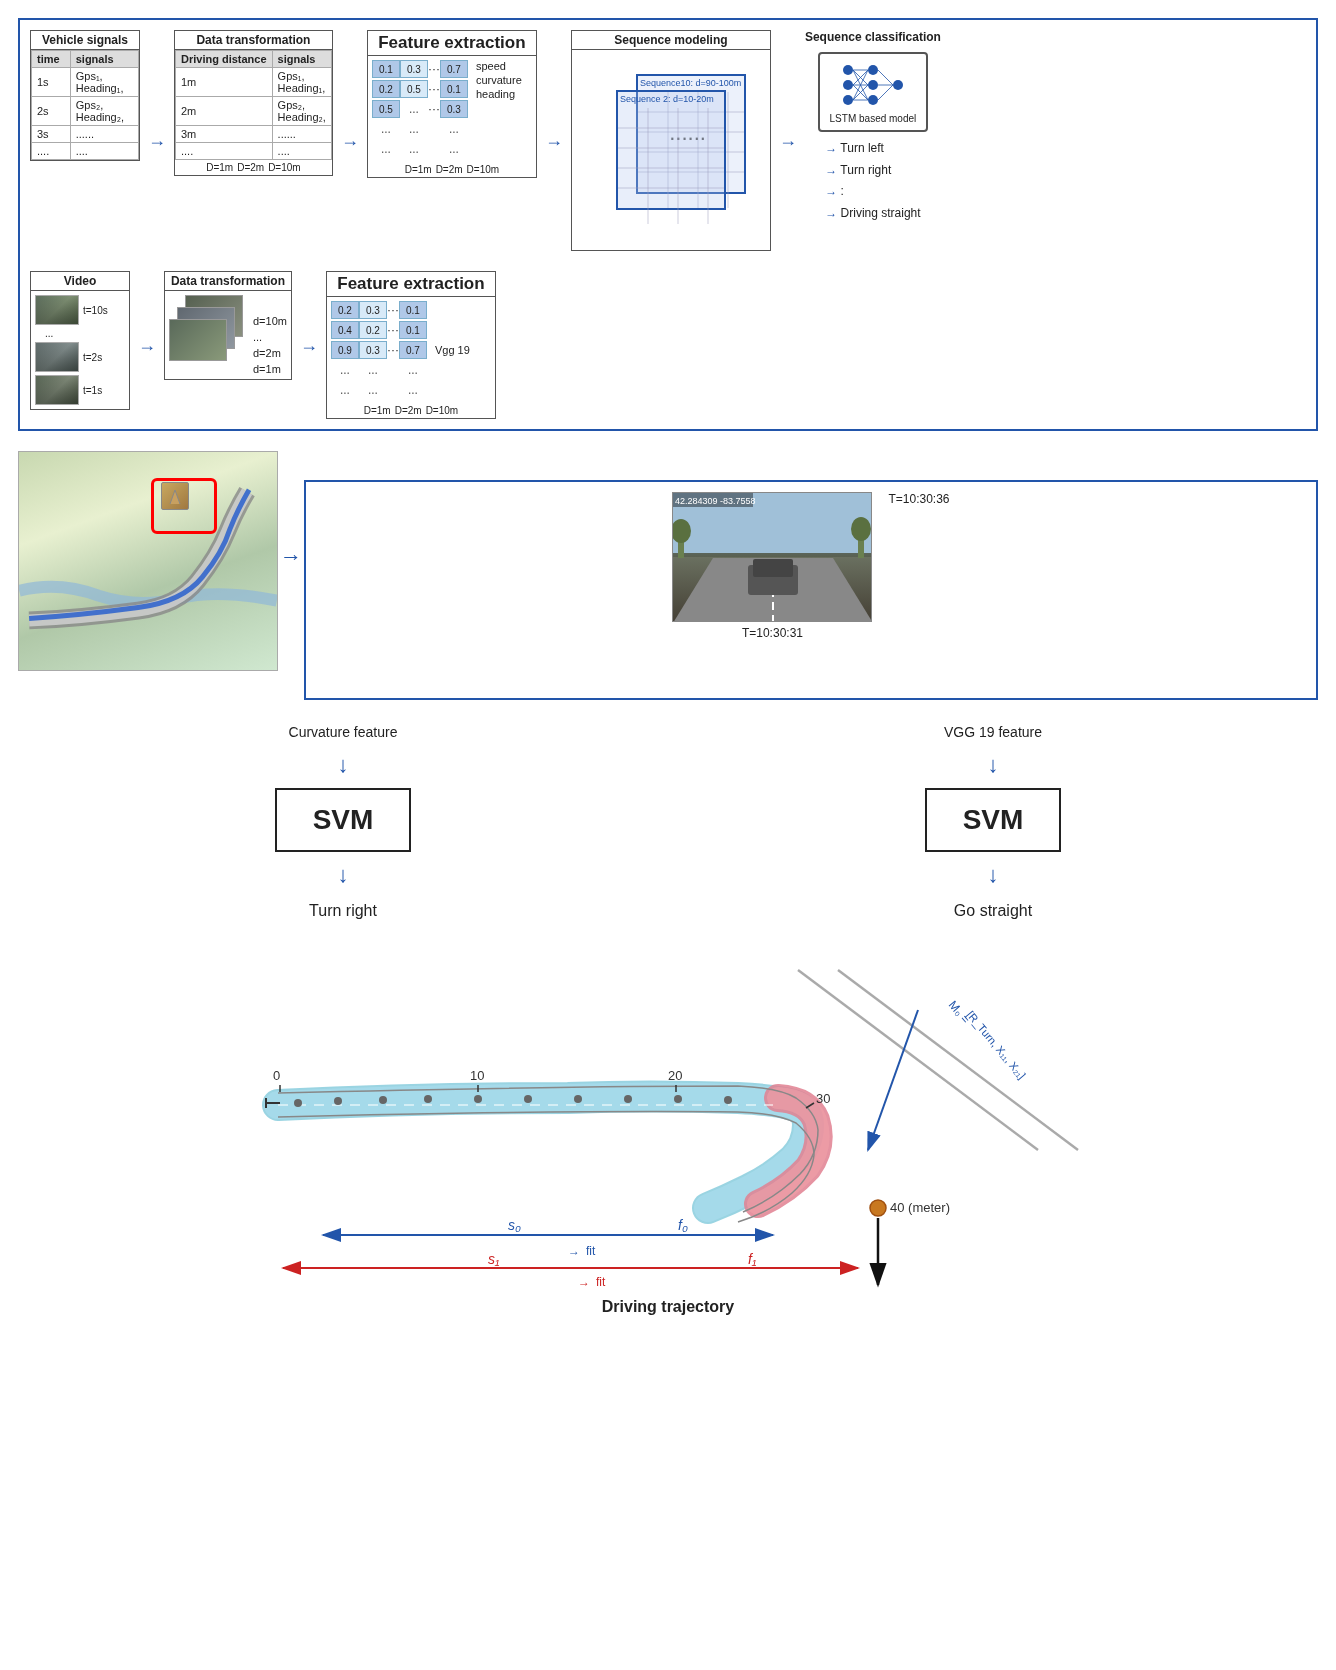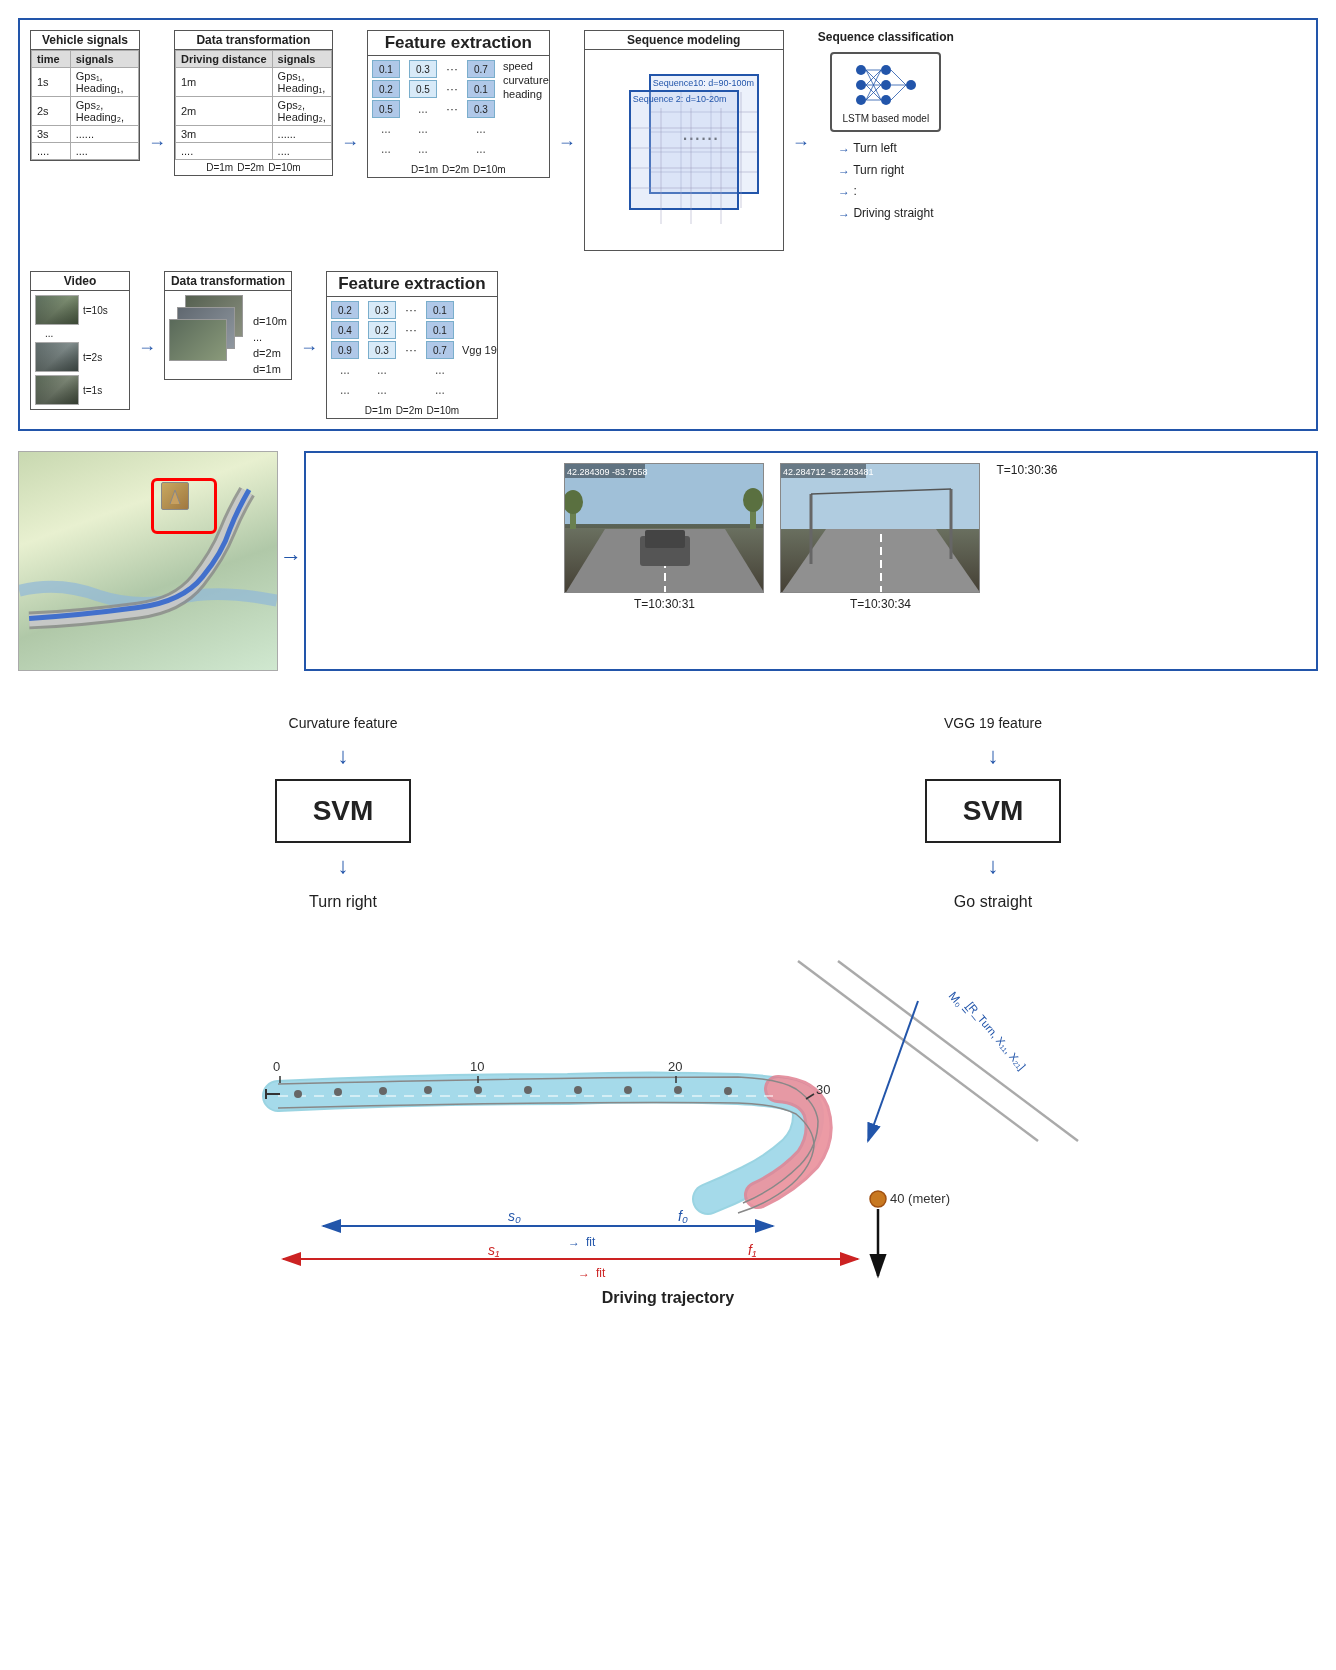--- a/index.html
+++ b/index.html
@@ -78,21 +78,21 @@
     }
     .feature-extraction .title {
       text-align: center;
       font-weight: bold;
       font-size: 17px;
       border-bottom: 1px solid #555;
       padding: 2px 4px;
     }
     .feat-grid {
       display: flex;
-      gap: 9px;
+      gap: 0;
       padding: 4px;
       position: relative;
     }
     .feat-col {
       display: flex;
       flex-direction: column;
       align-items: center;
       gap: 2px;
     }
     .feat-cell {
@@ -304,20 +304,21 @@
     }
 
     .dashcam-section {
       border: 2px solid #2255aa;
       flex: 1;
       padding: 10px;
       display: flex;
       flex-direction: column;
       gap: 8px;
       min-height: 220px;
+      margin-top: 29px;
     }
     .dashcam-images {
       display: flex;
       flex-direction: row;
       gap: 16px;
       justify-content: center;
     }
     .dashcam-item {
       display: flex;
       flex-direction: column;
@@ -807,37 +808,20 @@
               <rect x="185" y="38" width="6" height="27" fill="#6a8050"></rect>
               <ellipse cx="188" cy="36" rx="10" ry="12" fill="#5a7040"></ellipse>
 
               <rect x="0" y="0" width="80" height="14" fill="rgba(0,0,0,0.4)"></rect>
               <text x="2" y="11" font-size="9" fill="#fff">42.284309 -83.7558</text>
             </svg>
           </div>
           <span class="dashcam-timestamp">T=10:30:31</span>
         </div>
 
-        <div class="dashcam-item">
-          <div class="dashcam-img">
-            <svg width="200" height="130" style="position:absolute;top:0;left:0;z-index:1;">
-              <rect x="0" y="0" width="200" height="65" fill="#b0cce0"></rect>
-              <polygon points="0,130 200,130 155,65 45,65" fill="#909090"></polygon>
-              <line x1="100" y1="130" x2="100" y2="70" stroke="#fff" stroke-width="2" stroke-dasharray="8,5"></line>
-
-              <line x1="30" y1="30" x2="30" y2="100" stroke="#666" stroke-width="3"></line>
-              <line x1="170" y1="25" x2="170" y2="95" stroke="#666" stroke-width="3"></line>
-
-              <line x1="30" y1="30" x2="170" y2="25" stroke="#555" stroke-width="1.5"></line>
-              <rect x="0" y="0" width="85" height="14" fill="rgba(0,0,0,0.4)"></rect>
-              <text x="2" y="11" font-size="9" fill="#fff">42.284712 -82.263481</text>
-            </svg>
-          </div>
-          <span class="dashcam-timestamp">T=10:30:34</span>
-        </div>
 
         <div class="dashcam-item">
           <span class="dashcam-timestamp">T=10:30:36</span>
         </div>
 
       </div>
     </div>
   </div>
 
   <div class="svm-section" style="margin-top:24px;">

